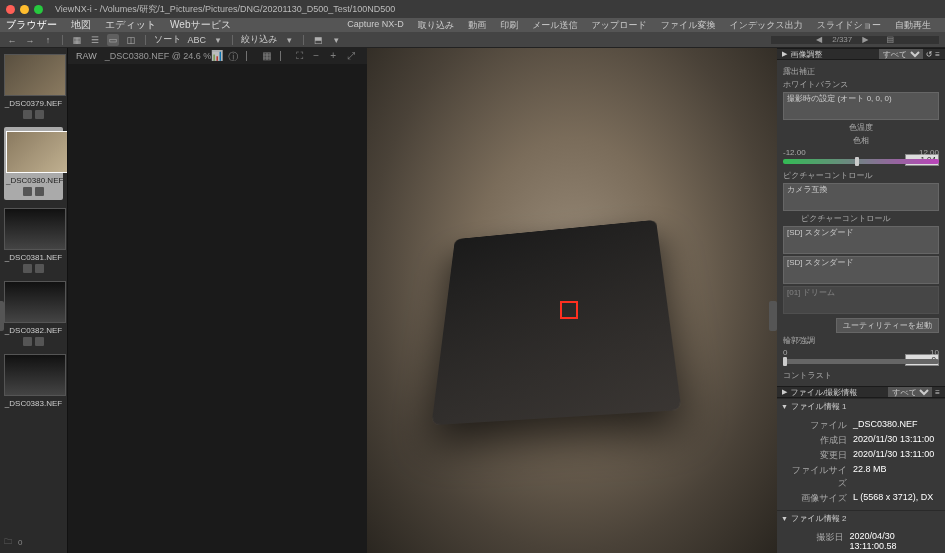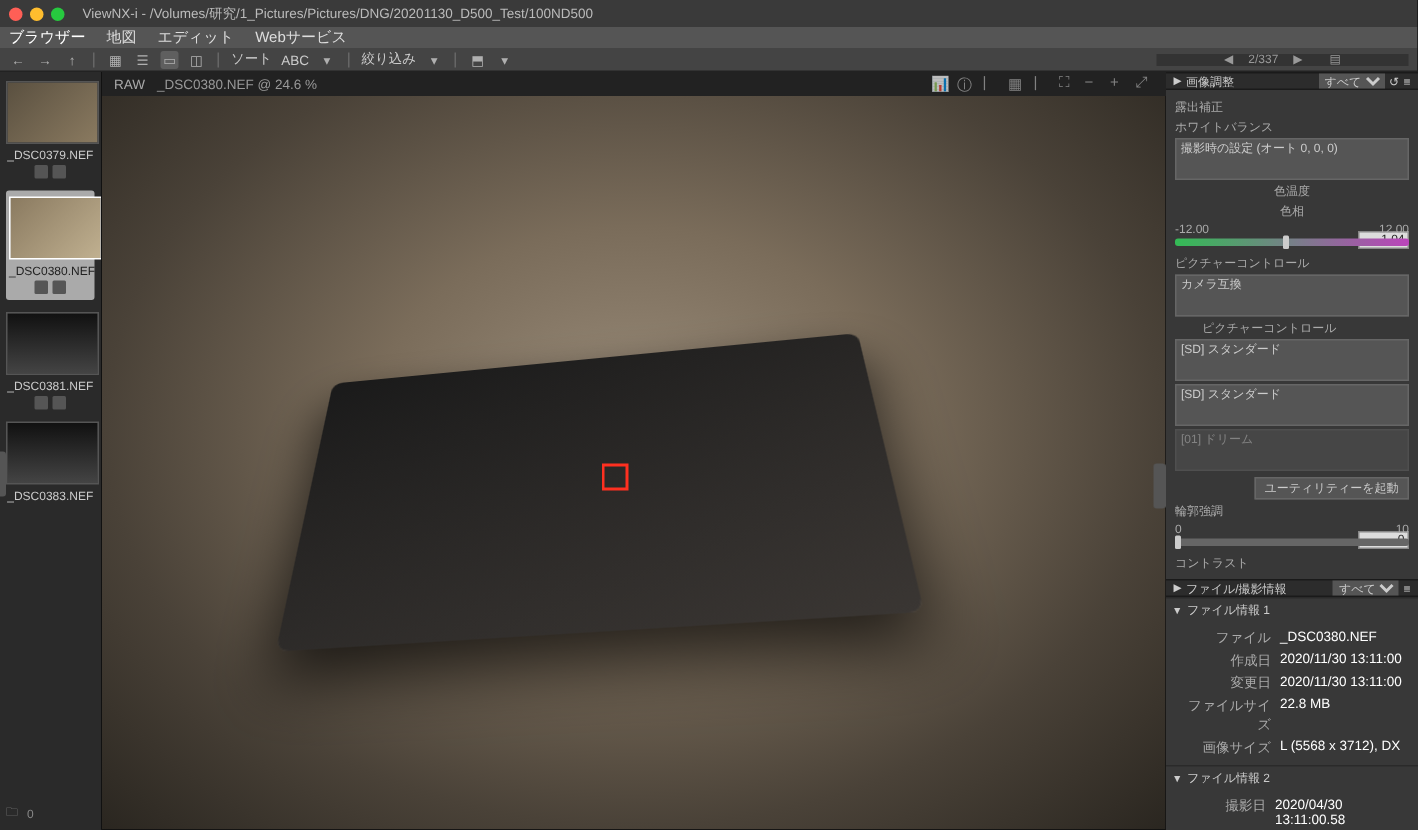--- a/index.html
+++ b/index.html
@@ -22,21 +22,21 @@
 .sidebar-left { width: 68px; background: #2a2a2a; padding: 6px 4px; overflow-y: auto; border-right: 1px solid #111; position: relative; }
 .thumb-item { margin-bottom: 8px; }
 .thumb-img { width: 62px; height: 42px; background: linear-gradient(135deg,#5a5040,#8a7a60); margin: 0 auto; border: 1px solid #555; position: relative; }
 .thumb-img.sel { background: linear-gradient(135deg,#8a7a60,#c0b090); border: 1px solid #fff; }
 .thumb-item.selected { background: #aaa; padding: 4px 2px; border-radius: 2px; }
 .thumb-item.selected .thumb-label { color: #222; }
 .thumb-label { font-size: 8px; text-align: center; color: #ccc; margin-top: 3px; }
 .thumb-icons { display: flex; gap: 3px; justify-content: center; margin-top: 2px; }
 .thumb-icons span { width: 9px; height: 9px; background: #555; border-radius: 1px; }
 .sidebar-left-footer { position: absolute; bottom: 4px; left: 4px; font-size: 8px; color: #888; display:flex; align-items:center; gap:6px; }
-.viewer { flex: 1; background: #1a1a1a; display: flex; flex-direction: column; position: relative; }
+.viewer { flex: 1; background: #1a1a1a; display: flex; flex-direction: row; position: relative; }
 .viewer-info { height: 16px; background: #222; display: flex; align-items: center; padding: 0 8px; font-size: 9px; color: #aaa; }
 .viewer-info .fn { color: #999; }
 .viewer-info-right { margin-left: auto; display: flex; gap: 5px; }
 .viewer-info-right span { width: 12px; height: 12px; display: inline-block; opacity: 0.7; cursor: pointer; font-size: 10px; }
 .img-area { flex: 1; background: #000; position: relative; overflow: hidden; }
 .fake-photo { position: absolute; inset: 0; background: radial-gradient(ellipse at 50% 45%, #9a8c7a 0%, #7a6c5a 35%, #4a4238 70%, #2a2620 100%); }
 .wallet { position: absolute; left: 18%; top: 30%; width: 55%; height: 45%; background: linear-gradient(160deg,#1a1a1a,#3a3633); border-radius: 8px; transform: perspective(600px) rotateX(35deg) rotateY(-8deg); box-shadow: 0 20px 40px rgba(0,0,0,0.7); }
 .focus-box { position: absolute; left: 47%; top: 50%; width: 18px; height: 18px; border: 2px solid #ff3020; }
 .panel-right { width: 168px; background: #383838; overflow-y: auto; font-size: 9px; color: #ccc; }
 .panel-head { height: 12px; background: #2c2c2c; display: flex; align-items: center; padding: 0 5px; border-top: 1px solid #1a1a1a; border-bottom: 1px solid #1a1a1a; font-size: 8px; }
@@ -75,20 +75,32 @@
     <div class="tl-dot tl-green"></div>
   </div>
   <div class="titlebar-text">ViewNX-i - /Volumes/研究/1_Pictures/Pictures/DNG/20201130_D500_Test/100ND500</div>
 </div>
 
 <div class="main-tabs">
   <span class="tab active">ブラウザー</span>
   <span class="tab">地図</span>
   <span class="tab">エディット</span>
   <span class="tab">Webサービス</span>
+  <div class="top-menu">
+    <span>Capture NX-D</span>
+    <span>取り込み</span>
+    <span>動画</span>
+    <span>印刷</span>
+    <span>メール送信</span>
+    <span>アップロード</span>
+    <span>ファイル変換</span>
+    <span>インデックス出力</span>
+    <span>スライドショー</span>
+    <span>自動再生</span>
+  </div>
 </div>
 
 <div class="toolbar">
   <span class="tb-icon">←</span>
   <span class="tb-icon">→</span>
   <span class="tb-icon">↑</span>
   <div class="sep"></div>
   <span class="tb-icon">▦</span>
   <span class="tb-icon">☰</span>
   <span class="tb-icon" style="background:#666;border-radius:2px;padding:0 2px;">▭</span>
@@ -133,20 +145,28 @@
     <div class="thumb-item">
       <div class="thumb-img" style="background:linear-gradient(#111,#444);"></div>
       <div class="thumb-label">_DSC0381.NEF</div>
       <div class="thumb-icons">
           <span></span>
           <span></span>
         </div>
     </div>
     <div class="thumb-item">
       <div class="thumb-img" style="background:linear-gradient(#111,#444);"></div>
+      <div class="thumb-label">_DSC0382.NEF</div>
+      <div class="thumb-icons">
+          <span></span>
+          <span></span>
+        </div>
+    </div>
+    <div class="thumb-item">
+      <div class="thumb-img" style="background:linear-gradient(#111,#444);"></div>
       <div class="thumb-label">_DSC0383.NEF</div>
     </div>
     <div class="sidebar-left-footer">
       <span>🗀</span>
       <span>0</span>
     </div>
   </div>
 
   <div class="viewer">
     <div class="viewer-info">

